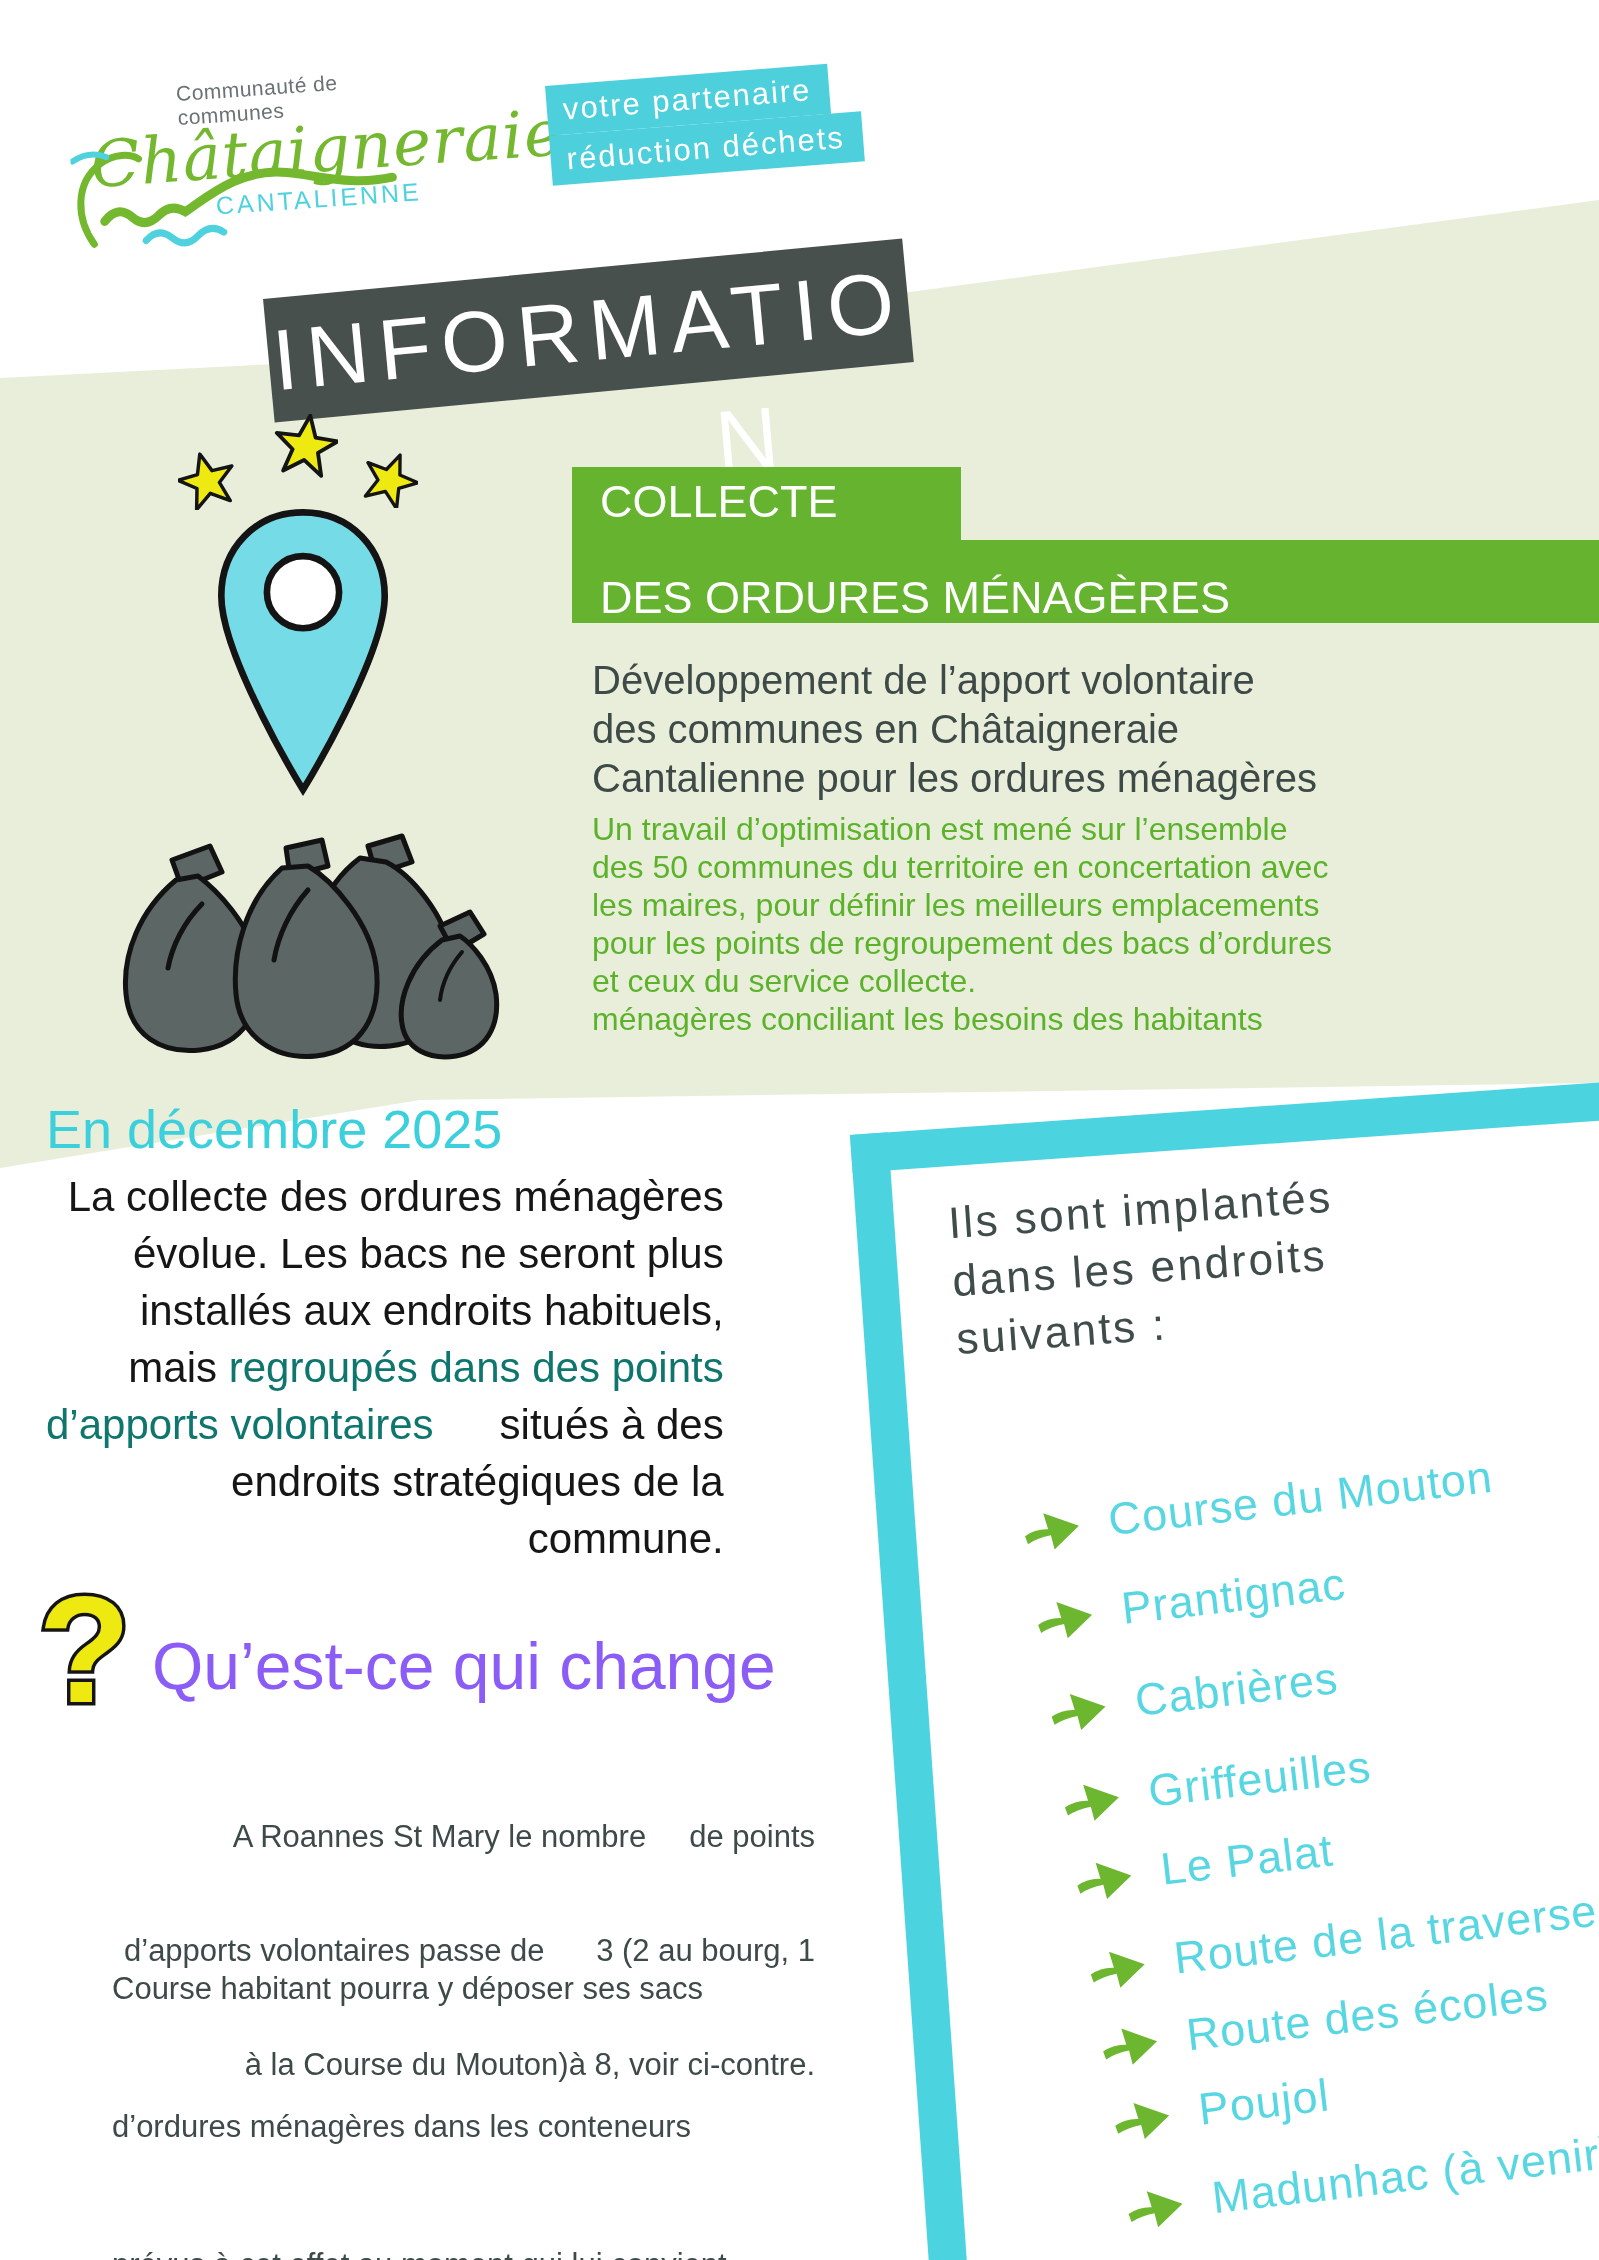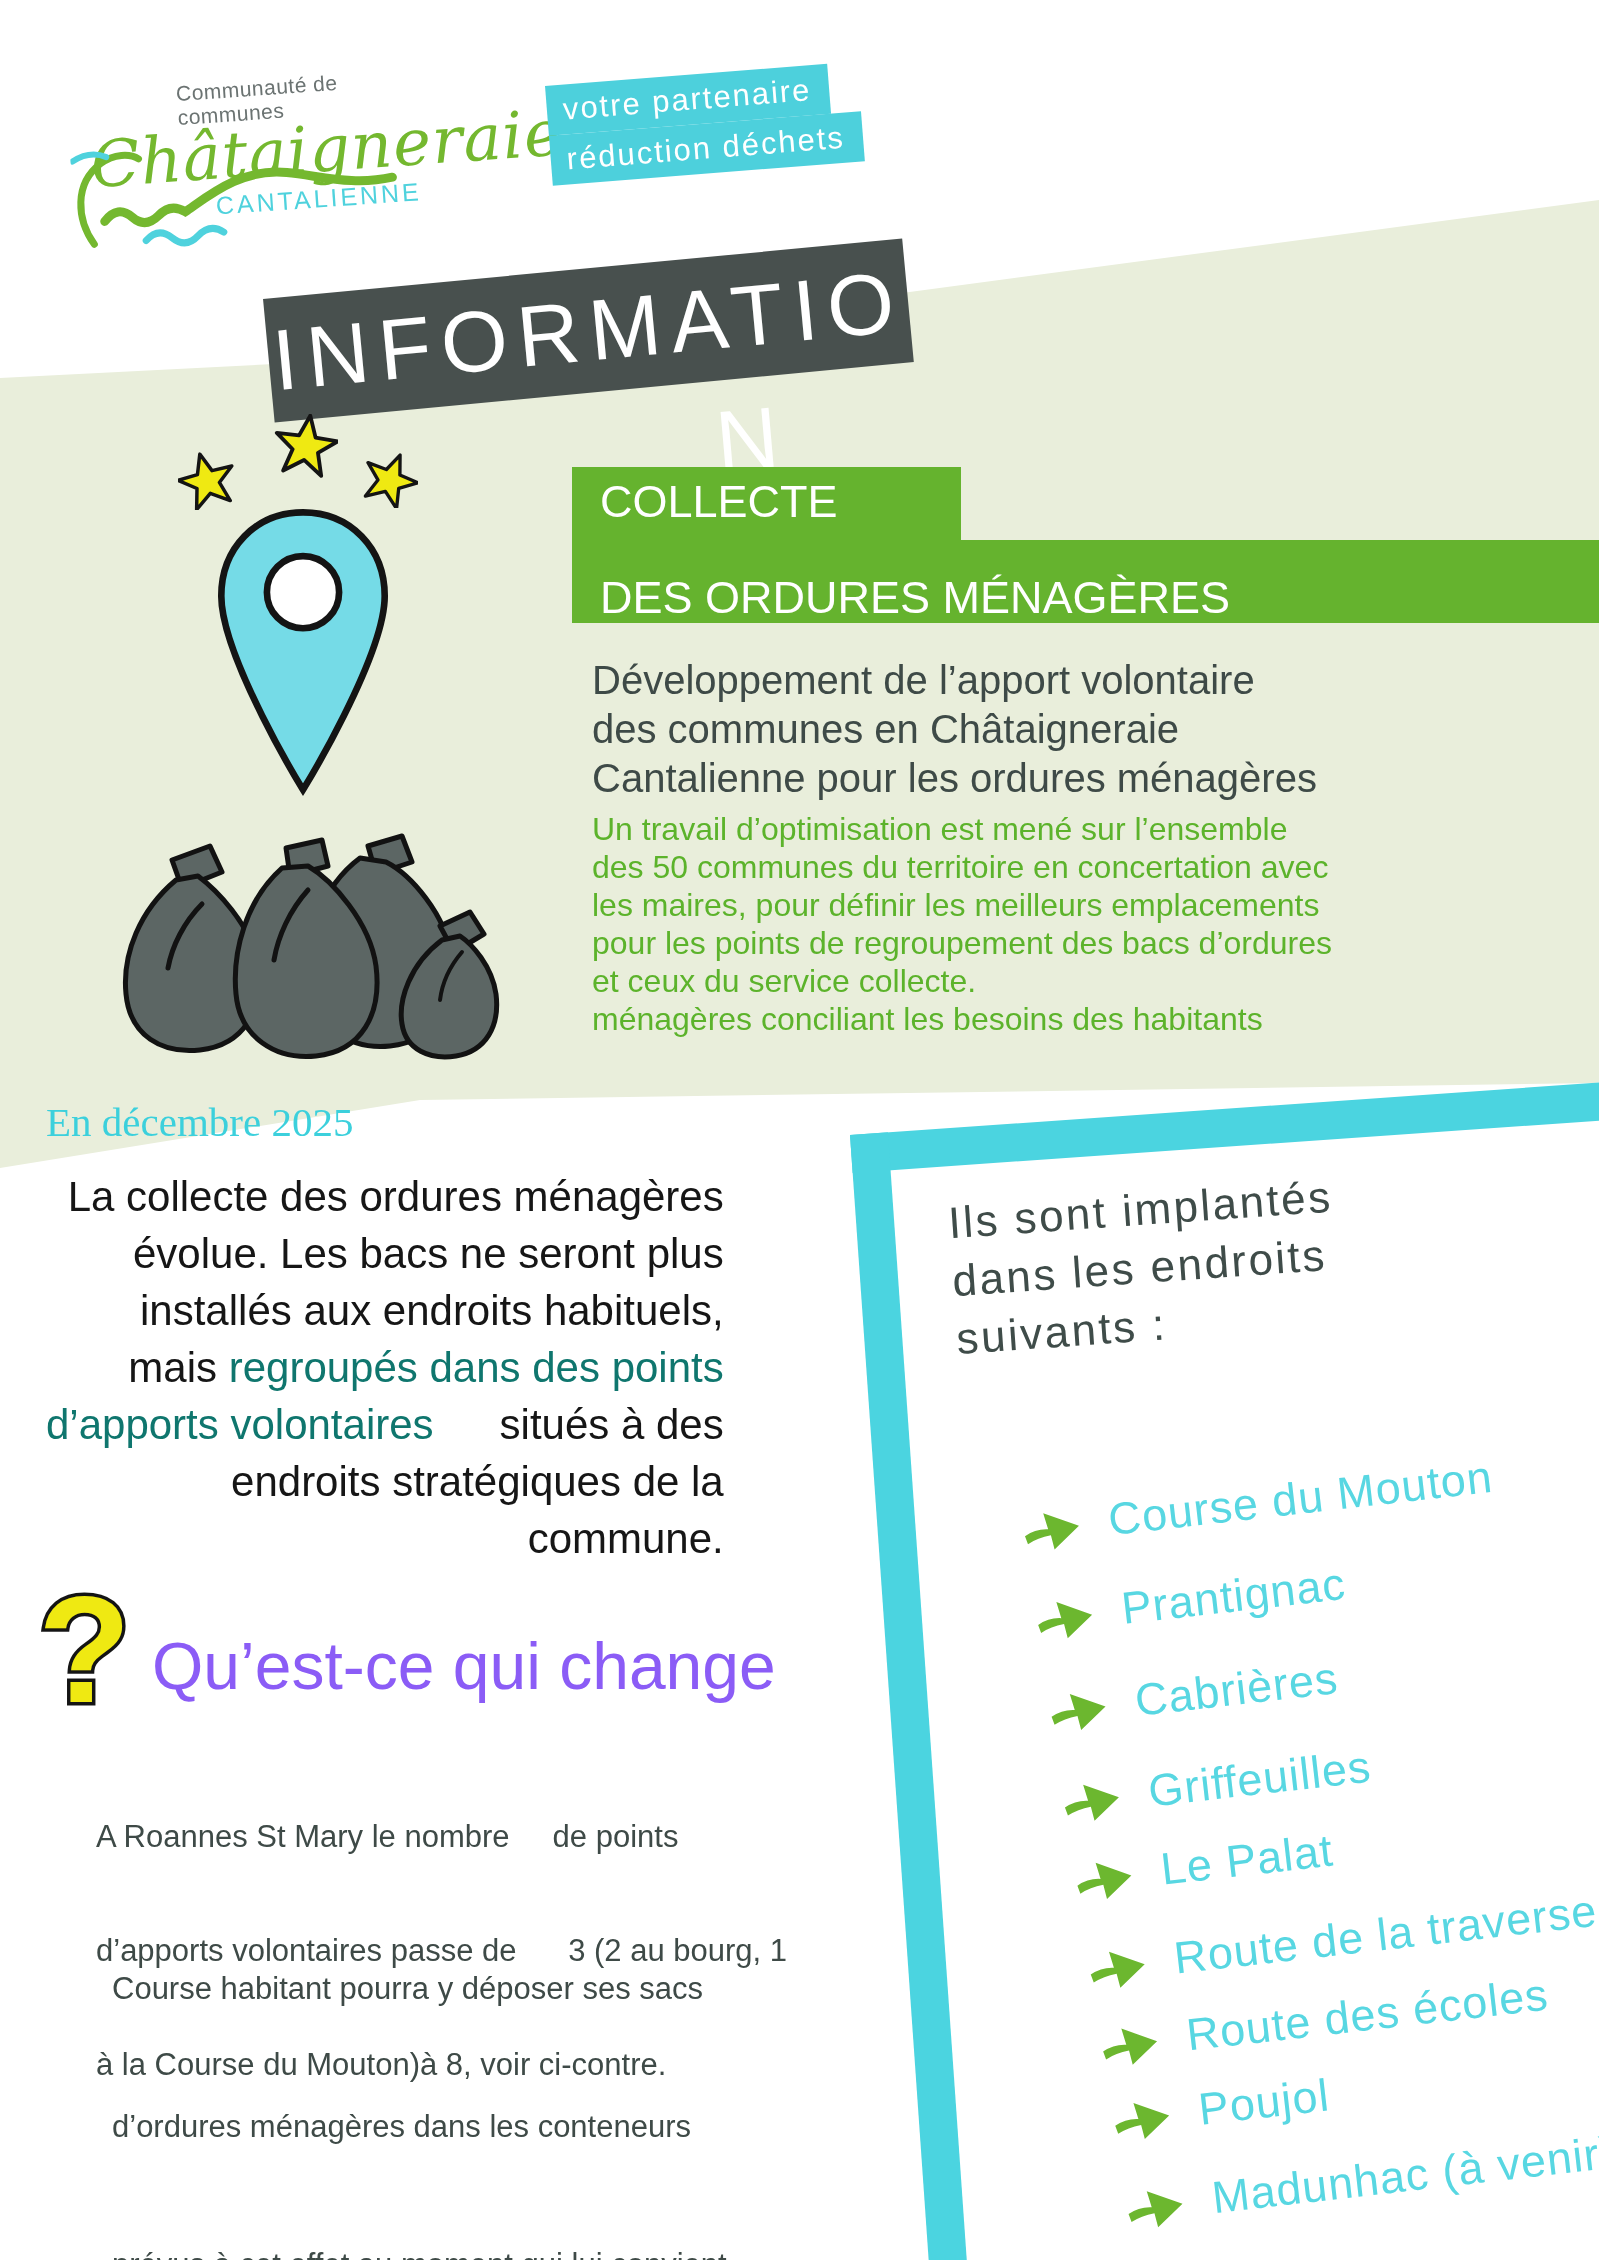--- a/index.html
+++ b/index.html
@@ -40,28 +40,28 @@
   #gtitle1{left:600px;top:476px;}
   #gtitle2{left:600px;top:548px;margin-top:24px;}
   
   #intro{position:absolute;left:592px;top:656px;color:#3e4a47;font-size:40px;line-height:49px;}
   #green-note{position:absolute;left:592px;top:810px;color:#5cb32b;font-size:32px;line-height:38px;}
   
   .star{position:absolute;}
   #pin-svg{position:absolute;left:208px;top:502px;}
   #bags-svg{position:absolute;left:110px;top:818px;}
   
-  #dec-heading{position:absolute;left:46px;top:1098px;color:#3cd0dc;font-size:41px;font-family:Liberation Serif, serif;}
+  #dec-heading{position:absolute;left:46px;top:1098px;color:#3cd0dc;font-size:54px;}
   #dec-para{position:absolute;left:46px;top:1168px;color:#161616;font-size:42px;line-height:57px;text-align:right;}
   #dec-para .teal{color:#0f766e;}
   #dec-para .gap{margin-left:66px;}
   
   #qmark{position:absolute;left:38px;top:1574px;font-size:152px;font-weight:bold;color:#efe912;-webkit-text-stroke:7px #141414;paint-order:stroke fill;line-height:150px;}
   #change-heading{position:absolute;left:152px;top:1628px;color:#8b5cf6;font-size:66px;}
-  #change-para1{position:absolute;left:96px;top:1742px;color:#3e4a47;font-size:31px;line-height:38px;white-space:pre;}
+  #change-para1{position:absolute;left:124px;top:1742px;color:#3e4a47;font-size:31px;line-height:38px;white-space:pre;text-align:right;}
   #change-para2{position:absolute;left:112px;top:1874px;color:#3e4a47;font-size:31px;line-height:46px;white-space:pre;}
   
   #loc-box{
     position:absolute;left:850px;top:1135px;width:1100px;height:1420px;background:#ffffff;
     border-top:38px solid #4bd4e0;border-left:38px solid #4bd4e0;
     transform:rotate(-4deg);transform-origin:left top;
   }
   #loc-heading{margin:28px 0 0 54px;color:#3f4c49;font-size:44px;line-height:58px;letter-spacing:2.5px;}
   .loc-row{position:absolute;display:flex;align-items:center;gap:26px;transform:rotate(-2.5deg);}
   .loc-row .loc-label{color:#58d7e2;font-size:45px;white-space:nowrap;letter-spacing:1px;}

